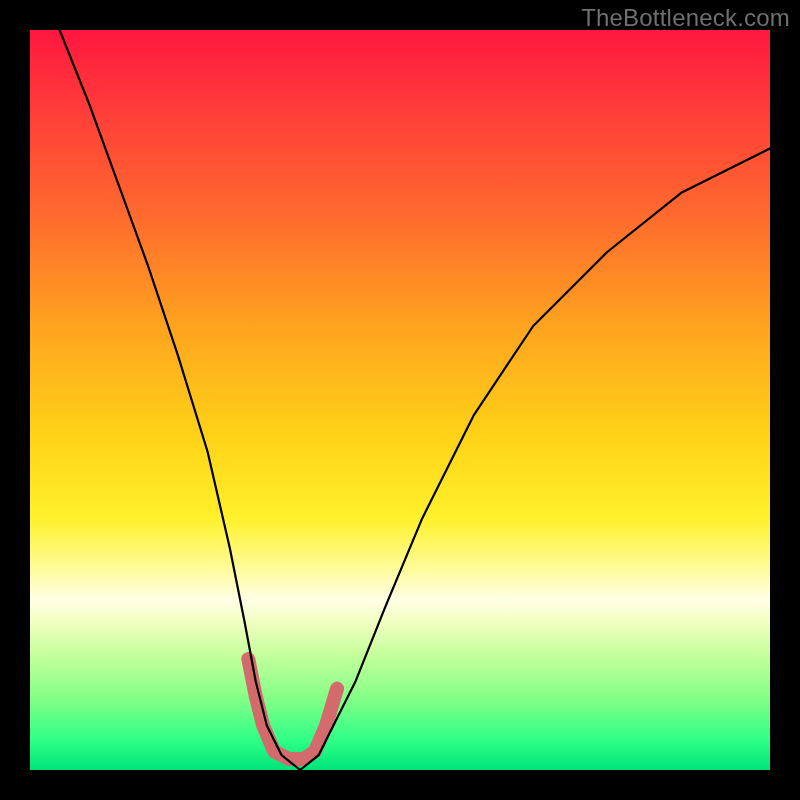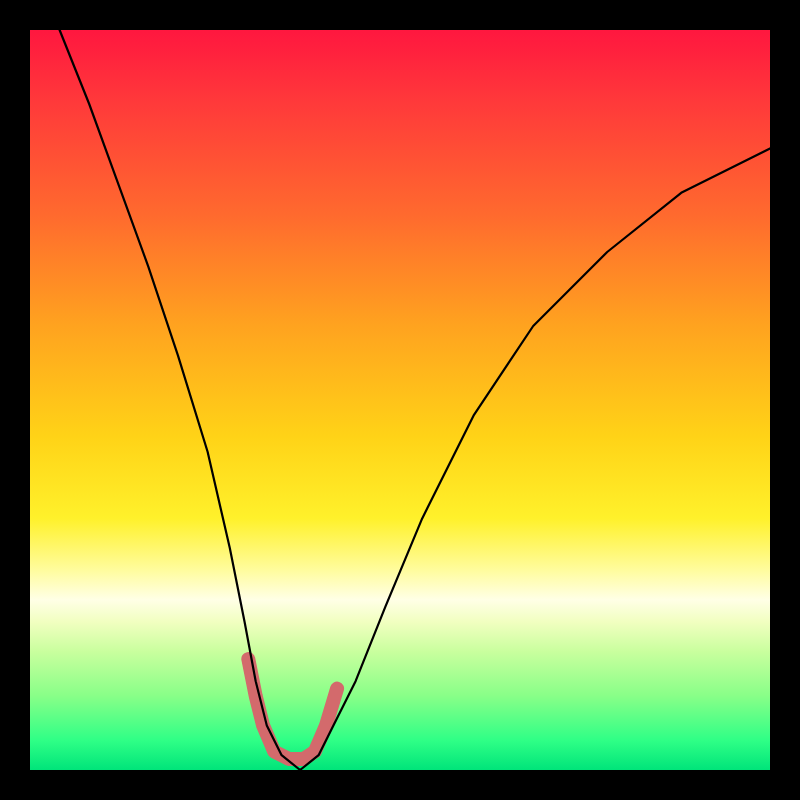--- a/index.html
+++ b/index.html
@@ -65,13 +65,14 @@
 </head>
 <body>
 
 <div class="frame">
   <div class="plot">
     <svg class="curve" viewBox="0 0 740 740" preserveAspectRatio="none">
       <path id="highlight-path" fill="none" stroke-linecap="round" stroke-linejoin="round" d="M218.30 629.00 L225.70 666.00 L233.10 695.60 L244.20 721.50 L259.00 728.90 L273.80 728.90 L284.90 721.50 L296.00 695.60 L307.10 658.60" stroke="#d36a6c" stroke-width="14"></path>
       <path id="curve-path" fill="none" stroke-linecap="round" stroke-linejoin="round" d="M0.00 -74.00 L29.60 0.00 L59.20 74.00 L88.80 155.40 L118.40 236.80 L148.00 325.60 L177.60 421.80 L199.80 518.00 L214.60 592.00 L225.70 651.20 L236.80 695.60 L251.60 725.20 L270.10 740.00 L288.60 725.20 L303.40 695.60 L325.60 651.20 L355.20 577.20 L392.20 488.40 L444.00 384.80 L503.20 296.00 L577.20 222.00 L651.20 162.80 L740.00 118.40" stroke="#000000" stroke-width="2.2"></path>
     </svg>
   </div>
+  <div class="watermark">TheBottleneck.com</div>
 </div>
 
 </body></html>

